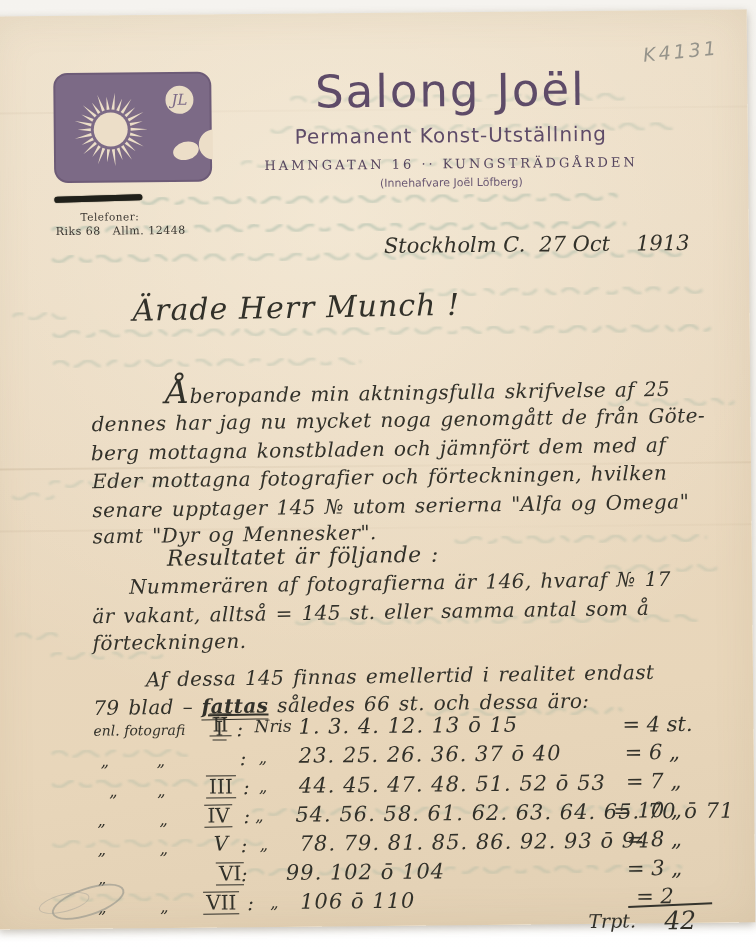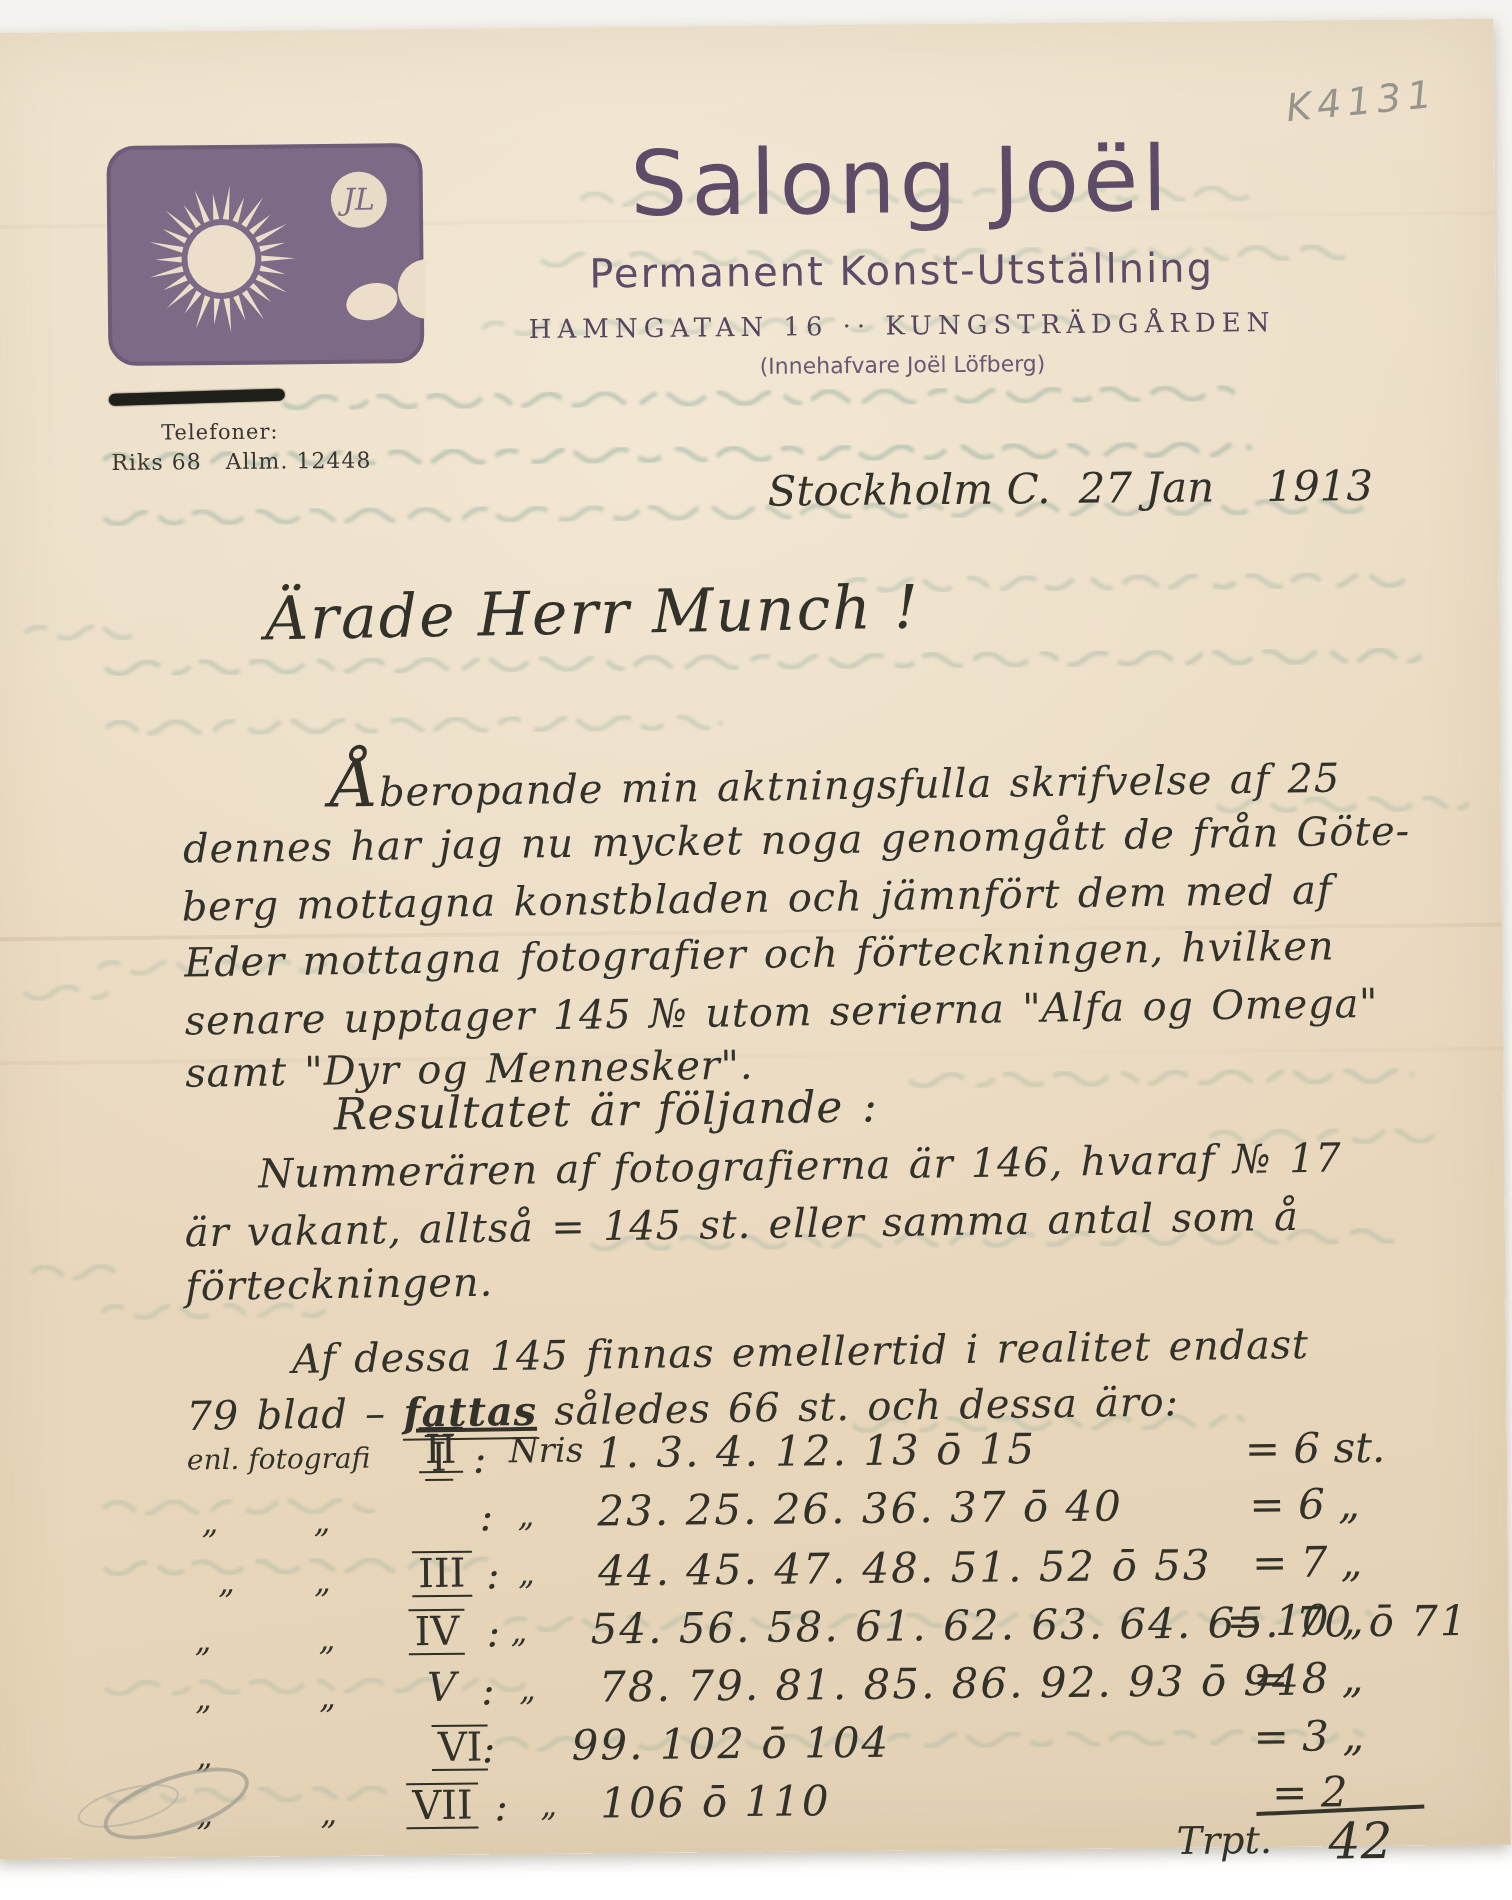--- a/index.html
+++ b/index.html
@@ -149,21 +149,21 @@
   <div class="head">
     <div class="brand">Salong Joël</div>
     <div class="subtitle">Permanent Konst-Utställning</div>
     <div class="address">HAMNGATAN 16 ·· KUNGSTRÄDGÅRDEN</div>
     <div class="proprietor">(Innehafvare Joël Löfberg)</div>
   </div>
 
   <div class="pencil-code">K4131</div>
 
   <div class="dateline hw">
-    <span>Stockholm C.</span><span class="day">27 Jan</span><span class="year">1913</span>
+    <span>Stockholm C.</span><span class="day">27 Oct</span><span class="year">1913</span>
   </div>
 
   <div class="salutation hw">Ärade Herr Munch !</div>
 
   <span class="hw bl first" style="left:172px;top:356px">Åberopande min aktningsfulla skrifvelse af 25</span>
   <span class="hw bl" style="left:98px;top:395px">dennes har jag nu mycket noga genomgått de från Göte-</span>
   <span class="hw bl" style="left:97px;top:424px">berg mottagna konstbladen och jämnfört dem med af</span>
   <span class="hw bl" style="left:98px;top:452px">Eder mottagna fotografier och förteckningen, hvilken</span>
   <span class="hw bl" style="left:98px;top:481px">senare upptager 145 № utom serierna "Alfa og Omega"</span>
   <span class="hw bl" style="left:98px;top:508px">samt "Dyr og Mennesker".</span>
@@ -172,21 +172,21 @@
   <span class="hw bl" style="left:97px;top:587px">är vakant, alltså = 145 st. eller samma antal som å</span>
   <span class="hw bl" style="left:97px;top:615px">förteckningen.</span>
   <span class="hw bl" style="left:150px;top:651px">Af dessa 145 finnas emellertid i realitet endast</span>
   <span class="hw bl" style="left:97px;top:679px"><span>79 blad – </span><span class="fattas">fattas</span><span> således 66 st. och dessa äro:</span></span>
 
   <span class="hw row-label" style="left:97px;top:707px">enl. fotografi</span>
   <span class="hw roman" style="left:216px;top:703px">I</span>
   <span class="hw colon" style="left:240px;top:703px">:</span>
   <span class="hw nrs" style="left:258px;top:702px">Nris</span>
   <span class="hw nums" style="left:302px;top:701px">1. 3. 4. 12. 13 ō 15</span>
-  <span class="hw count" style="left:626px;top:702px">= 6 st.</span>
+  <span class="hw count" style="left:626px;top:702px">= 4 st.</span>
 
   <span class="hw ditto" style="left:104px;top:736px">„</span>
   <span class="hw ditto" style="left:160px;top:736px">„</span>
   <span class="hw roman" style="left:213px;top:699px">II</span>
   <span class="hw colon" style="left:243px;top:732px">:</span>
   <span class="hw ditto" style="left:262px;top:734px">„</span>
   <span class="hw nums" style="left:302px;top:730px">23. 25. 26. 36. 37 ō 40</span>
   <span class="hw count" style="left:628px;top:730px">= 6 „</span>
 
   <span class="hw ditto" style="left:112px;top:766px">„</span>

